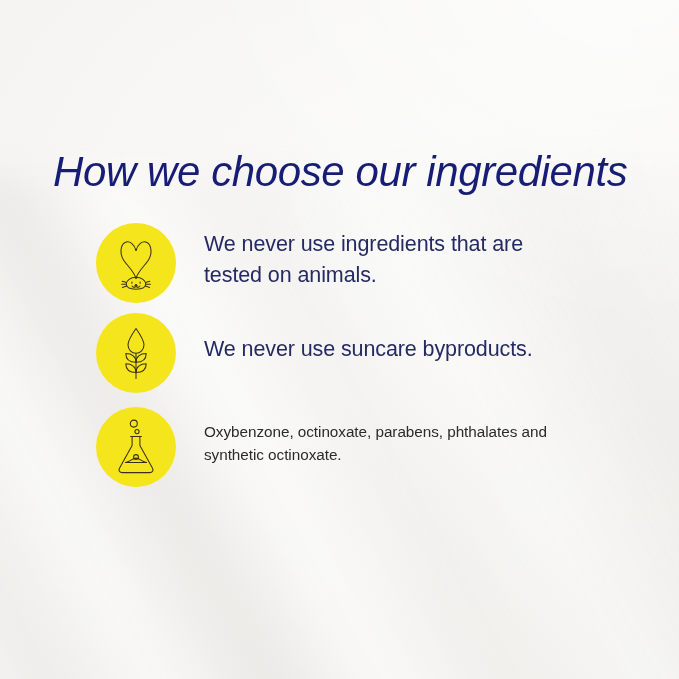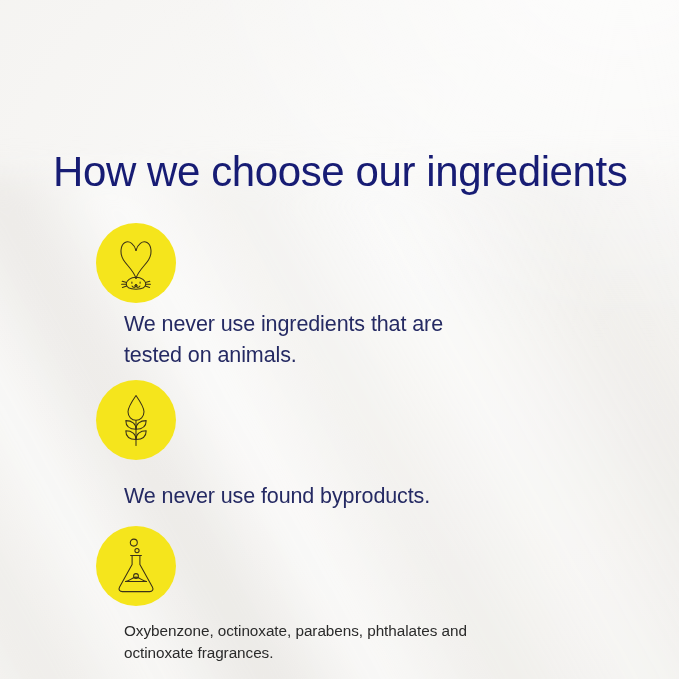--- a/index.html
+++ b/index.html
@@ -111,34 +111,34 @@
   .page-title {
     position: absolute;
     left: 53px;
     top: 121px;
     font-size: 42px;
     line-height: 1.08;
     font-weight: 400;
     letter-spacing: -0.4px;
     color: #171c74;
     white-space: nowrap;
+    font-style: italic;
   }
 
   .claims {
     position: absolute;
     left: 96px;
     top: 223px;
     width: 520px;
   }
 
   .claim {
     position: relative;
     display: flex;
     align-items: flex-start;
-    flex-direction: column;
   }
 
   .claim-1 { margin-bottom: 10px; }
   .claim-2 { margin-bottom: 14px; }
 
   .icon-badge {
     flex: 0 0 auto;
     width: 80px;
     height: 80px;
     border-radius: 50%;
@@ -243,40 +243,40 @@
             <path d="M23 28.6 L23 53.5"></path>
 
             <path d="M23 37.3 C23 32.0 27.0 28.6 33.2 28.6 C33.2 34.2 29.3 37.3 23 37.3 Z"></path>
             <path d="M23 37.3 C23 32.0 19.0 28.6 12.8 28.6 C12.8 34.2 16.7 37.3 23 37.3 Z"></path>
 
             <path d="M23 47.4 C23 42.1 27.0 38.7 33.2 38.7 C33.2 44.3 29.3 47.4 23 47.4 Z"></path>
             <path d="M23 47.4 C23 42.1 19.0 38.7 12.8 38.7 C12.8 44.3 16.7 47.4 23 47.4 Z"></path>
           </svg>
         </div>
         <div class="claim-body">
-          <p class="claim-text w-2">We never use found byproducts.</p>
+          <p class="claim-text w-2">We never use suncare byproducts.</p>
         </div>
       </div>
 
       <div class="claim claim-3">
         <div class="icon-badge">
           <svg width="48" height="58" viewBox="0 0 48 58" fill="none" stroke="#3a3118" stroke-width="1.05" stroke-linecap="round" stroke-linejoin="round">
 
             <circle cx="21.8" cy="5.6" r="3.5"></circle>
             <circle cx="25.0" cy="13.6" r="2.1"></circle>
 
             <path d="M20.1 18.4 L20.1 27.4 L7.6 50.0 C6.2 52.5 7.6 54.6 10.3 54.6 L37.7 54.6 C40.4 54.6 41.8 52.5 40.4 50.0 L27.9 27.4 L27.9 18.4"></path>
 
             <path d="M18.6 18.4 L29.4 18.4"></path>
 
             <path d="M13.5 44.4 L34.5 44.4"></path>
             <path d="M13.5 44.4 C17.8 44.4 20.2 40.1 24.0 40.1 C27.8 40.1 30.2 44.4 34.5 44.4"></path>
             <circle cx="24.0" cy="39.0" r="2.4"></circle>
           </svg>
         </div>
         <div class="claim-body">
-          <p class="claim-note w-note">Oxybenzone, octinoxate, parabens, phthalates and octinoxate fragrances.</p>
+          <p class="claim-note w-note">Oxybenzone, octinoxate, parabens, phthalates and synthetic octinoxate.</p>
         </div>
       </div>
 
     </div>
   </div>
 </div>
 
 </body></html>

